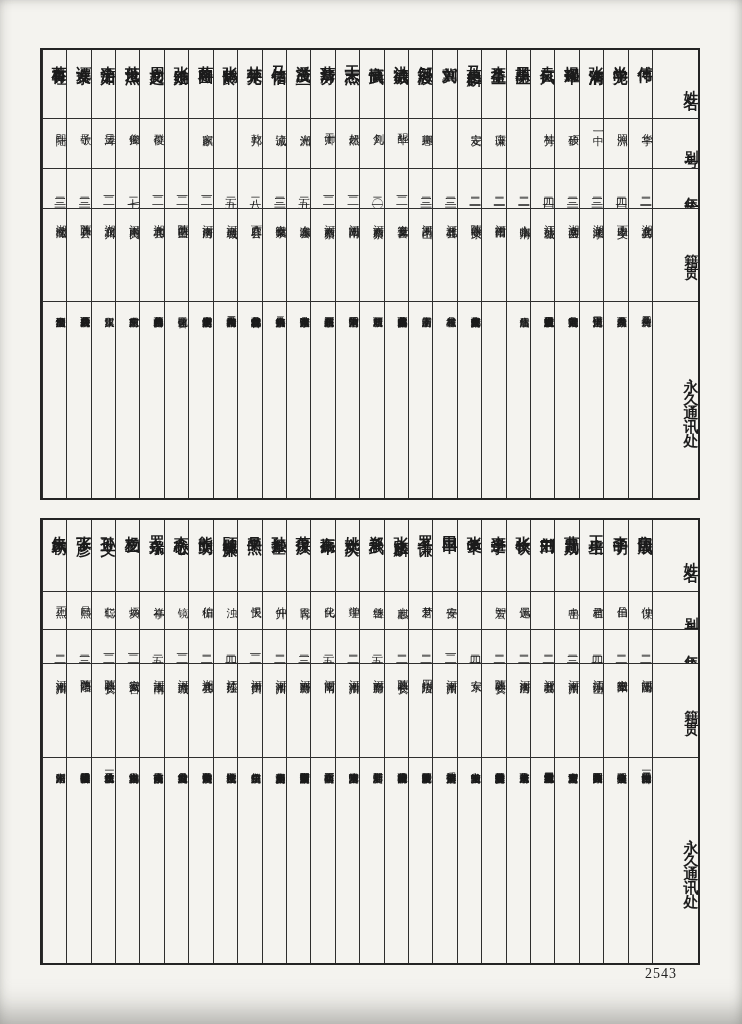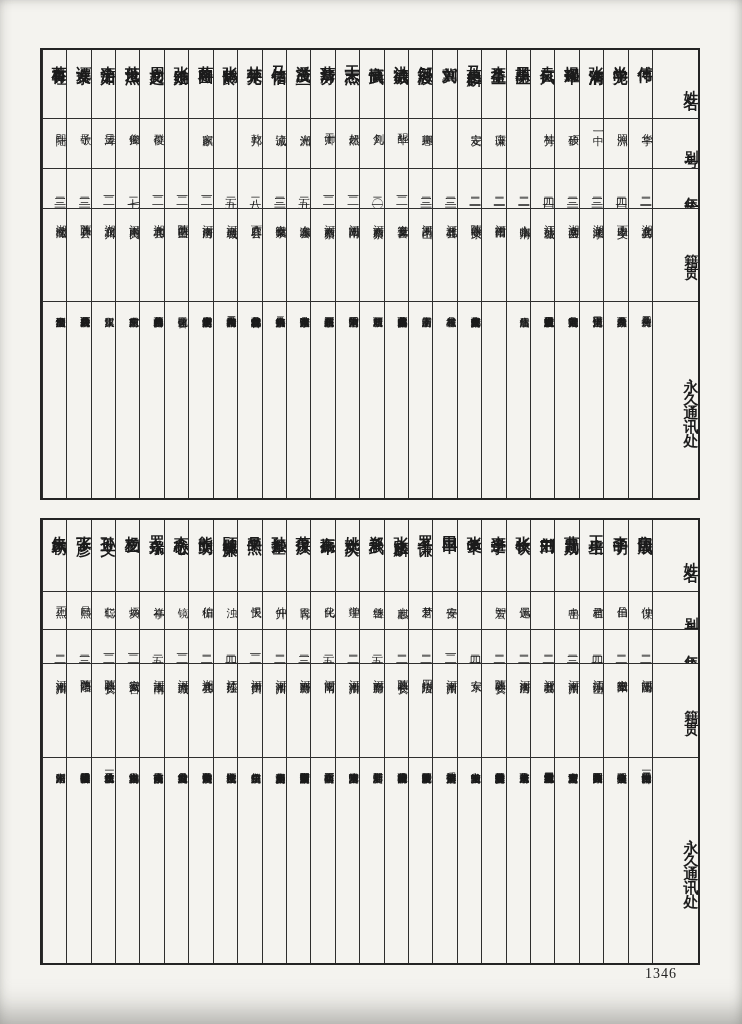--- a/index.html
+++ b/index.html
@@ -432,14 +432,14 @@
         <div class="cell c-addr">泾阳鲁桥镇德生福转窝子张堡</div>
       </div>
       <div class="col pcol">
         <div class="cell c-name">朱凤朝</div>
         <div class="cell c-alias">正烈</div>
         <div class="cell c-age">二二</div>
         <div class="cell c-native">河南淅川</div>
         <div class="cell c-addr">淅川滔河朱家山</div>
       </div>
     </div>
-  <div class="page-number">1346</div>
+  <div class="page-number">2543</div>
 </div>
 
 </body></html>

